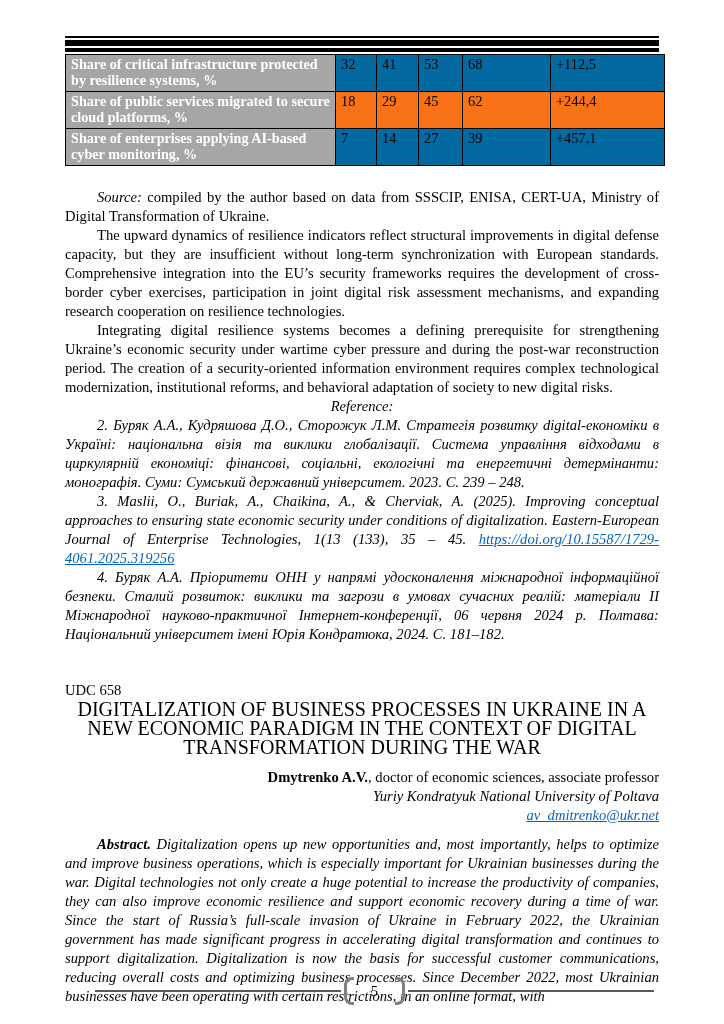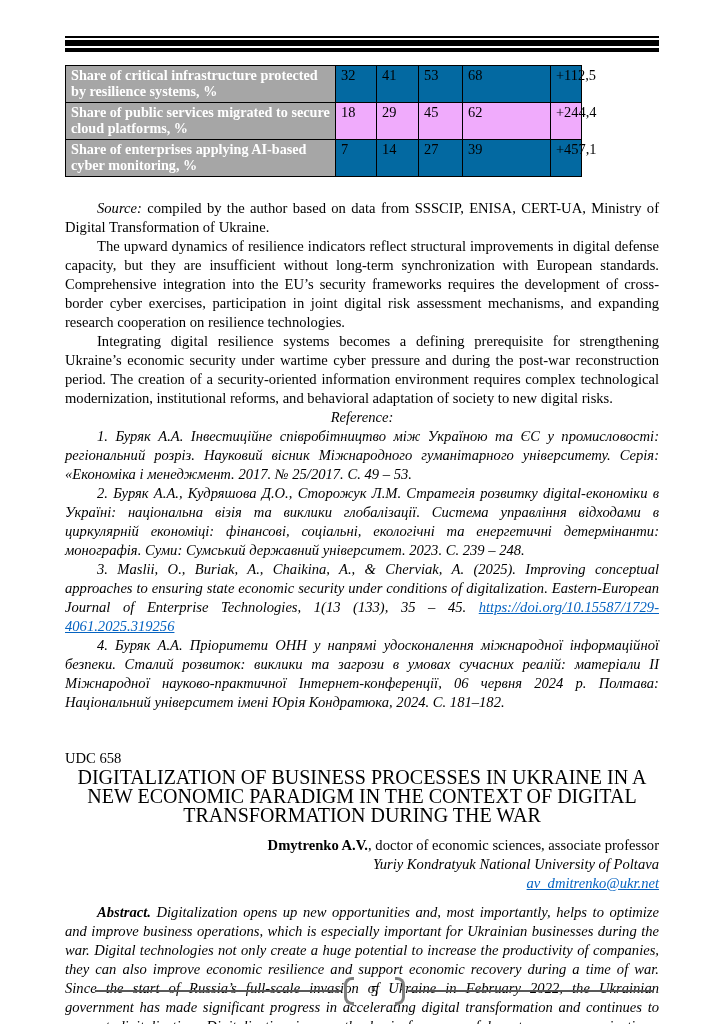--- a/index.html
+++ b/index.html
@@ -26,39 +26,39 @@
     letter-spacing: 0.3px;
     padding: 6px 0 5px;
   }
 
   
   .content { margin: 0 65px; }
 
   table.indicators {
     border-collapse: collapse;
     table-layout: fixed;
-    width: 517px;
-    margin-top: 13px;
+    width: 600px;
+    margin-top: 2px;
   }
   table.indicators td {
     border: 1px solid #000;
     font-size: 14.4px;
     padding: 1px 5px 2px 5px;
     vertical-align: top;
     background: #0369a1;
   }
   table.indicators tr { height: 34px; }
   table.indicators td.lbl {
     background: #a6a6a6;
     color: #ffffff;
     font-weight: bold;
     line-height: 1.16;
     font-size: 14.2px;
   }
-  table.indicators tr.alt td { background: #f0abfc; }
+  table.indicators tr.alt td { background: #f97316; }
   table.indicators tr.alt td.lbl { background: #a6a6a6; }
 
   p { margin: 0; }
   .body-text {
     font-size: 14.6px;
     line-height: 19px;
     text-align: justify;
     text-indent: 32px;
   }
   .source-note { margin-top: 22px; }
@@ -181,21 +181,20 @@
     </table>
 
     <p class="body-text source-note"><span class="lead">Source:</span><span> compiled by the author based on data from SSSCIP, ENISA, CERT-UA, Ministry of Digital Transformation of Ukraine.</span></p>
 
     <p class="body-text">The upward dynamics of resilience indicators reflect structural improvements in digital defense capacity, but they are insufficient without long-term synchronization with European standards. Comprehensive integration into the EU’s security frameworks requires the development of cross-border cyber exercises, participation in joint digital risk assessment mechanisms, and expanding research cooperation on resilience technologies.</p>
 
     <p class="body-text">Integrating digital resilience systems becomes a defining prerequisite for strengthening Ukraine’s economic security under wartime cyber pressure and during the post-war reconstruction period. The creation of a security-oriented information environment requires complex technological modernization, institutional reforms, and behavioral adaptation of society to new digital risks.</p>
 
     <p class="ref-heading">Reference:</p>
 
-    <p class="ref-item">1. Буряк А.А. Інвестиційне співробітництво між Україною та ЄС у промисловості: регіональний розріз. Науковий вісник Міжнародного гуманітарного університету. Серія: «Економіка і менеджмент. 2017. № 25/2017. С. 49 – 53.</p>
     <p class="ref-item">2. Буряк А.А., Кудряшова Д.О., Сторожук Л.М. Стратегія розвитку digital-економіки в Україні: національна візія та виклики глобалізації. Система управління відходами в циркулярній економіці: фінансові, соціальні, екологічні та енергетичні детермінанти: монографія. Суми: Сумський державний університет. 2023. С. 239 – 248.</p>
     <p class="ref-item"><span>3. Maslii, O., Buriak, A., Chaikina, A., &amp; Cherviak, A. (2025). Improving conceptual approaches to ensuring state economic security under conditions of digitalization. Eastern-European Journal of Enterprise Technologies, 1(13 (133), 35 – 45. </span><a class="link">https://doi.org/10.15587/1729-4061.2025.319256</a></p>
     <p class="ref-item">4. Буряк А.А. Пріоритети ОНН у напрямі удосконалення міжнародної інформаційної безпеки. Сталий розвиток: виклики та загрози в умовах сучасних реалій: матеріали ІІ Міжнародної науково-практичної Інтернет-конференції, 06 червня 2024 р. Полтава: Національний університет імені Юрія Кондратюка, 2024. С. 181–182.</p>
 
     <p class="udc">UDC 658</p>
 
     <h1 class="article-title">DIGITALIZATION OF BUSINESS PROCESSES IN UKRAINE IN A NEW ECONOMIC PARADIGM IN THE CONTEXT OF DIGITAL TRANSFORMATION DURING THE WAR</h1>
 
     <div class="author-block">
       <p><span class="author-name">Dmytrenko A.V.</span><span>, doctor of economic sciences, associate professor</span></p>

